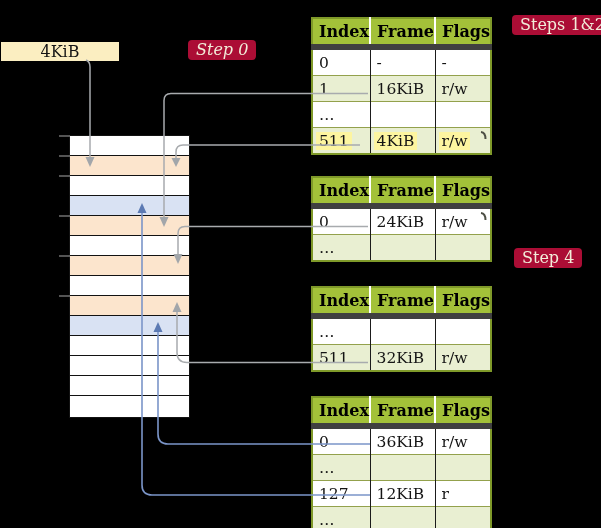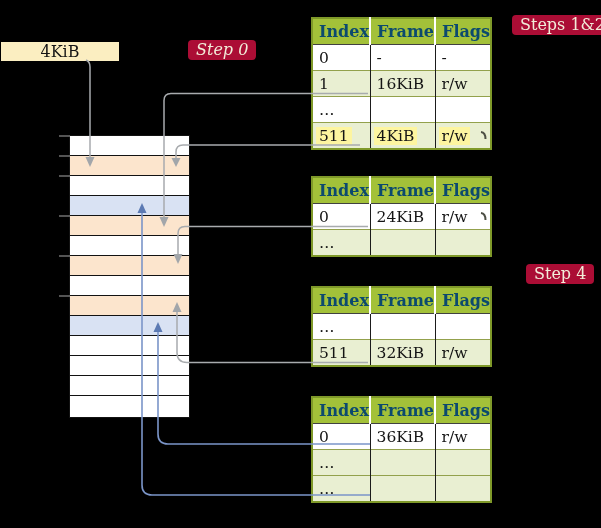--- a/index.html
+++ b/index.html
@@ -10,38 +10,38 @@
   .frame-box{position:absolute;left:1px;top:42px;width:118px;height:19px;
              background:#fbeec1;color:#141414;font-size:16px;line-height:19px;
              text-align:center;}
 
   
   .badge{position:absolute;background:#ab0d35;color:#f2ecd9;font-size:16px;
          line-height:20px;padding:0 8px;border-radius:4px;white-space:nowrap;}
   #badge-steps12{left:512px;top:15px;}
   #badge-step0{left:188px;top:40px;font-style:italic;}
   #badge-step3{left:519px;top:155px;}
-  #badge-step4{left:514px;top:264px;margin-left:12px;}
+  #badge-step4{left:514px;top:248px;}
 
   
   .stack{position:absolute;left:69px;top:135px;width:121px;height:283px;
          box-sizing:border-box;border:1.5px solid #121212;background:#fff;}
   .mrow{height:20px;box-sizing:border-box;border-bottom:1.5px solid #121212;background:#fff;}
   .mrow:last-child{border-bottom:none;}
   .mrow[data-fill="peach"]{background:#fce5cd;}
   .mrow[data-fill="blue"]{background:#d9e2f3;}
 
   
   table.pt{position:absolute;left:311px;border-collapse:collapse;background:#fff;
            border:2px solid #7f9929;font-size:15.5px;color:#141414;table-layout:fixed;}
   #pt1{top:17px;} #pt2{top:176px;} #pt3{top:286px;} #pt4{top:396px;}
   .pt col.c1{width:55px;} .pt col.c2{width:60px;} .pt col.c3{width:54px;}
-  .pt th{background:#a3c139;color:#0c4a6e;font-weight:bold;font-size:16px;text-align:left;
+  .pt th{background:#a3c139;color:#000000;font-weight:bold;font-size:16px;text-align:left;
          height:25px;padding:0 0 0 6px;border-right:2px solid #fff;
-         border-bottom:1px solid #404040;}
+         border-bottom:6px solid #404040;}
   .pt th:last-child{border-right:none;}
   .pt td{height:25px;padding:0 0 0 6px;border-right:1px solid #1b1b1b;
          border-top:1px solid #93a14c;background:#fff;}
   .pt td:last-child{border-right:none;}
   .pt tbody tr:first-child td{border-top:none;}
   .pt tr[data-fill="green"] td{background:#e9efd2;}
   .hl{background:#fdf5a0;padding:0 3px;margin-left:-3px;}
 
   
   svg.overlay{position:absolute;left:0;top:0;z-index:6;pointer-events:none;}
@@ -188,20 +188,25 @@
       <tr data-fill="white">
         <td>0</td>
         <td>36KiB</td>
         <td>r/w</td>
       </tr>
       <tr data-fill="green">
         <td>…</td>
         <td></td>
         <td></td>
       </tr>
+      <tr data-fill="white">
+        <td>127</td>
+        <td>12KiB</td>
+        <td>r</td>
+      </tr>
       <tr data-fill="green">
         <td>…</td>
         <td></td>
         <td></td>
       </tr>
     </tbody>
   </table>
 
   <svg class="overlay" width="601" height="528" viewBox="0 0 601 528">
 

